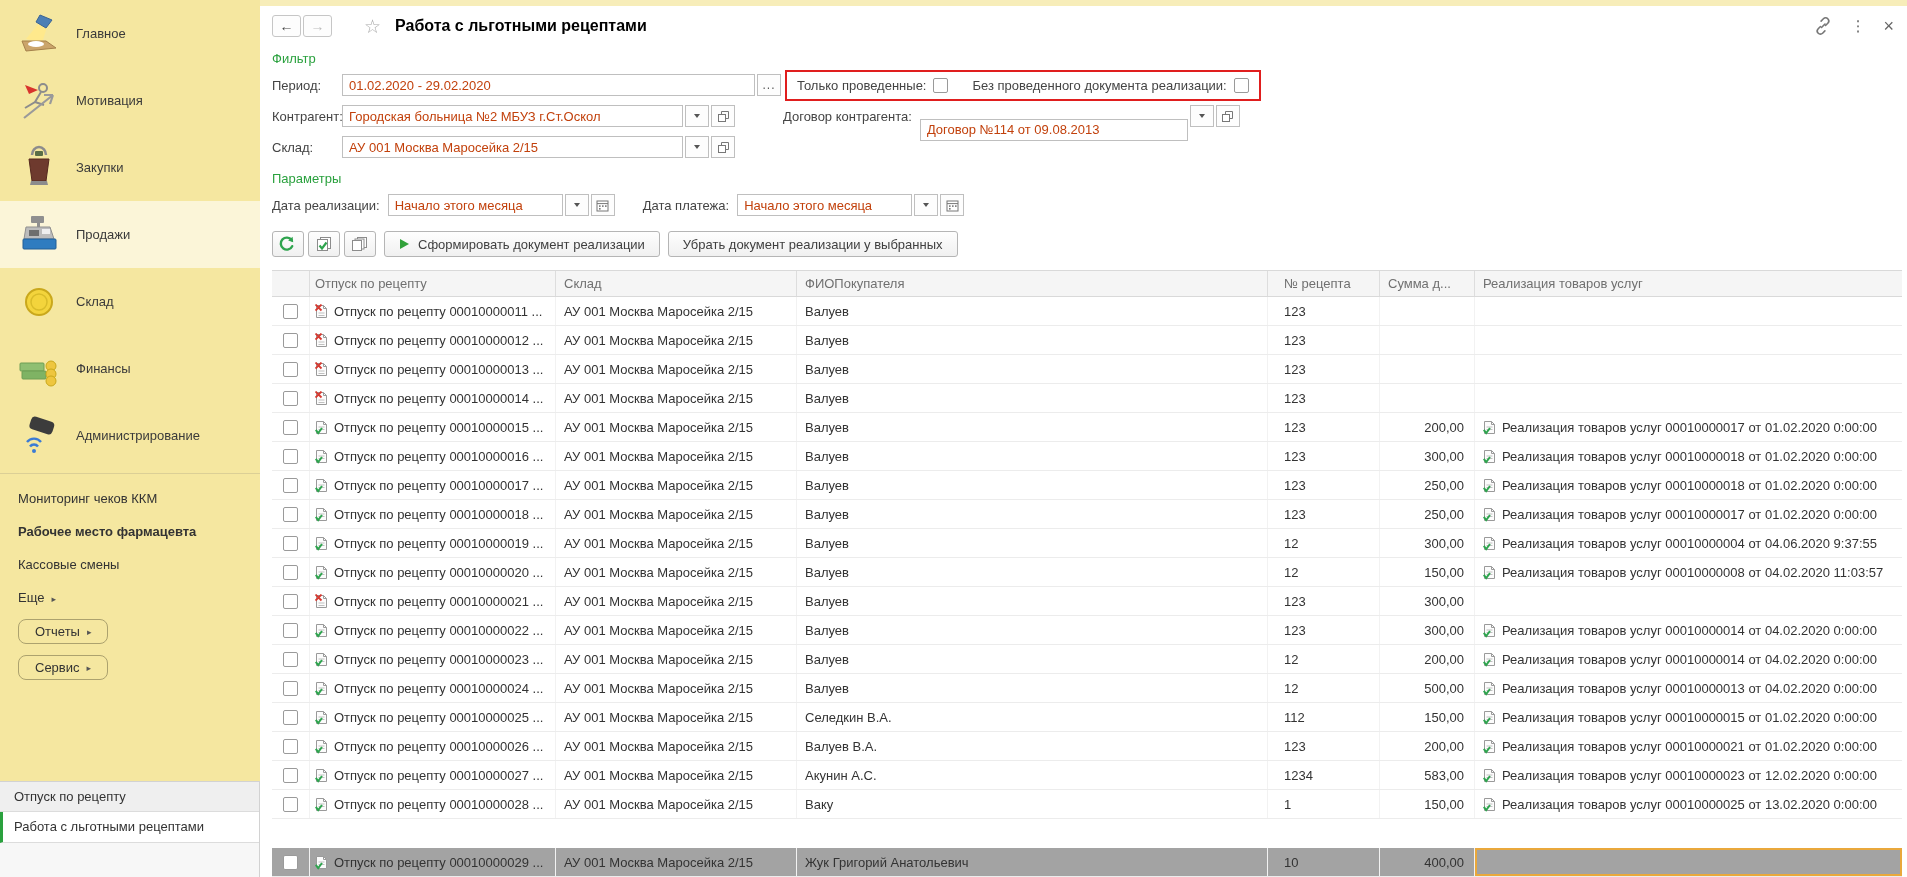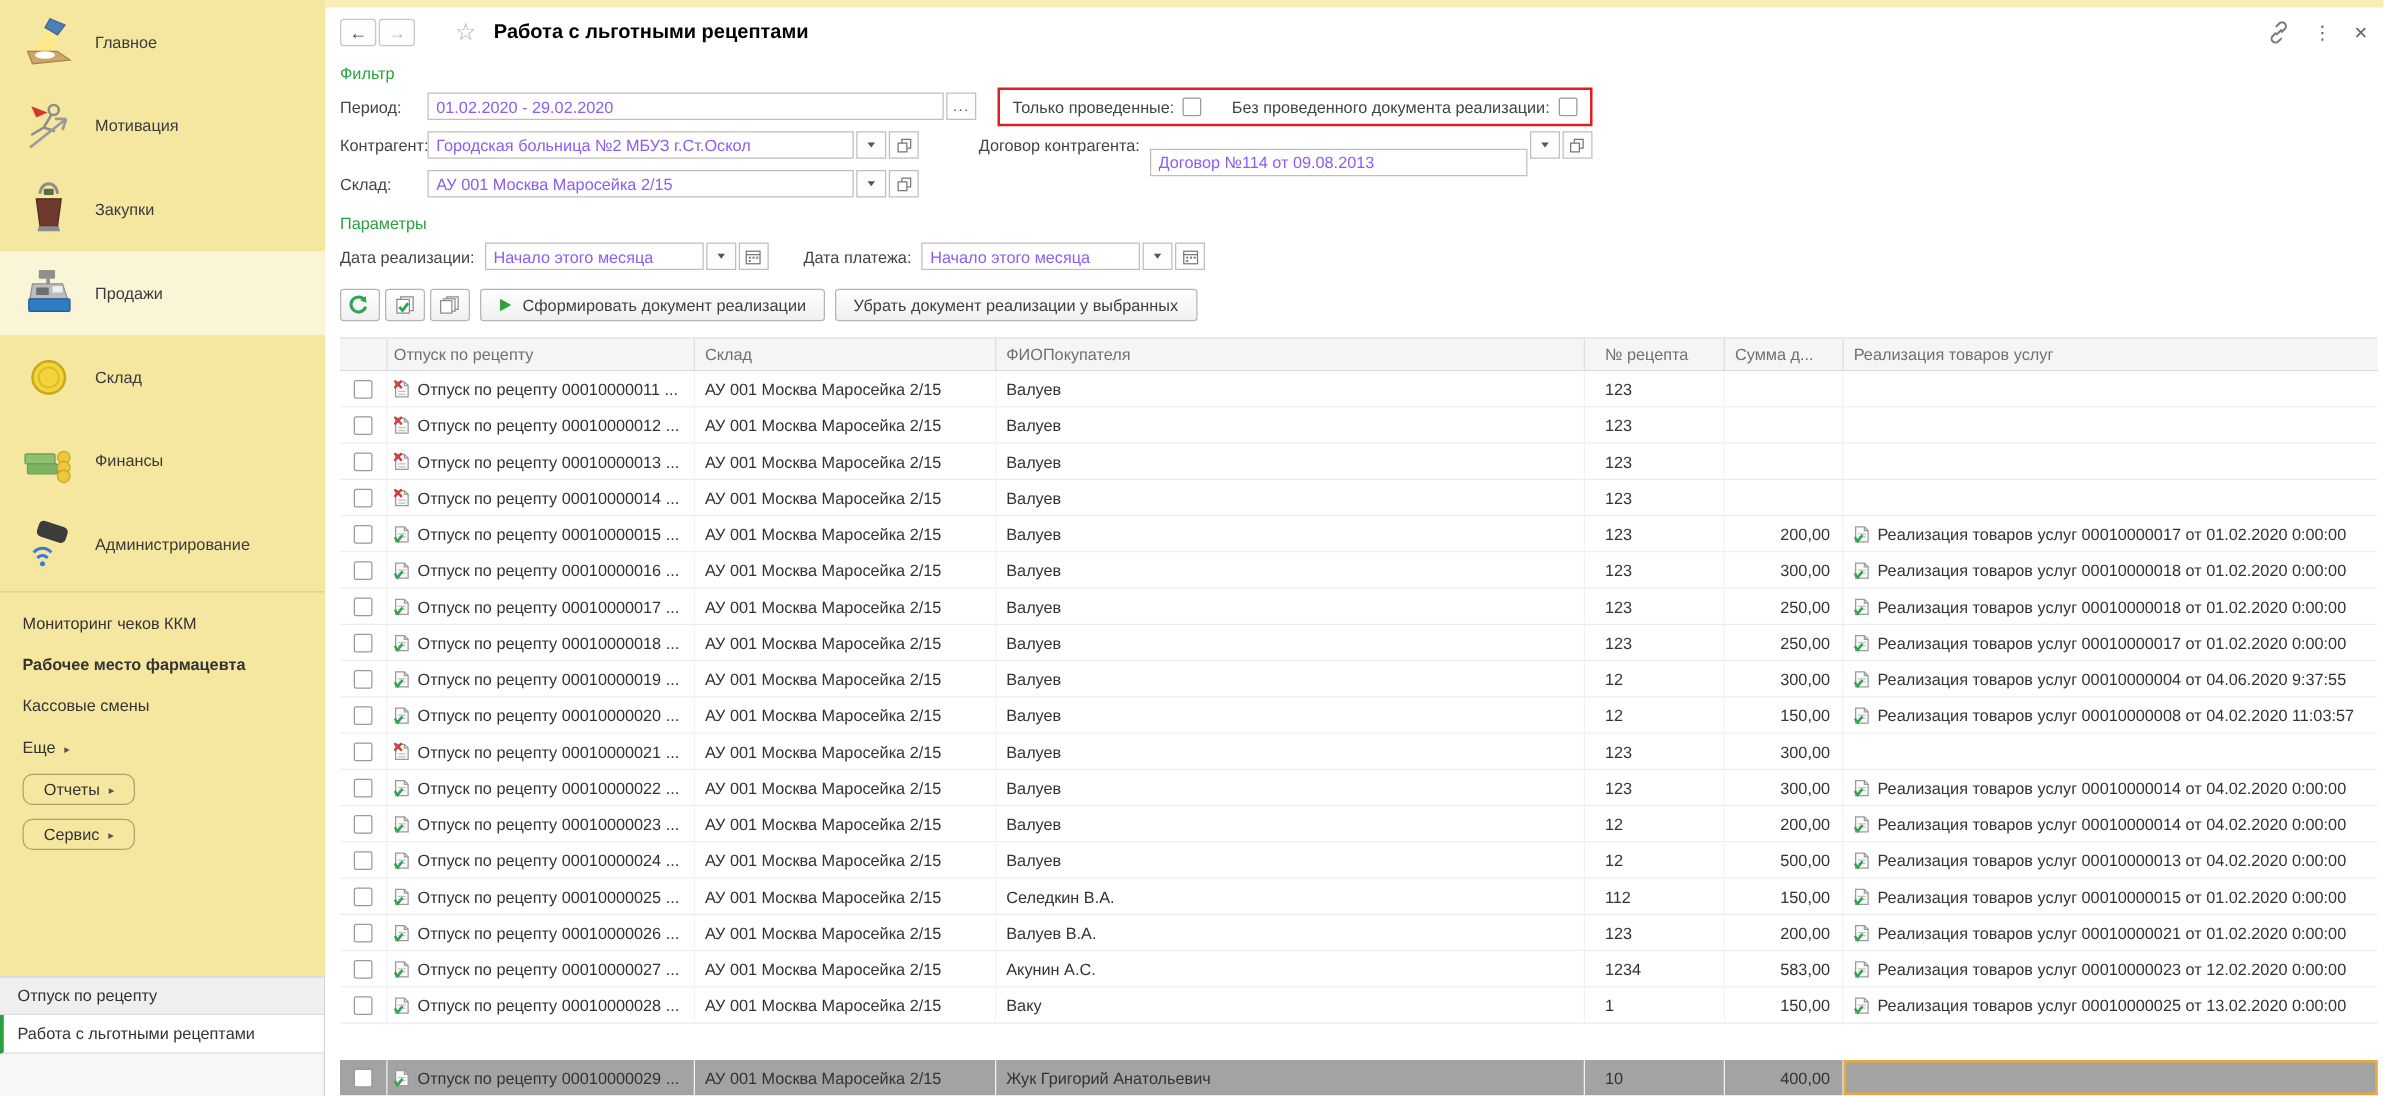--- a/index.html
+++ b/index.html
@@ -35,30 +35,30 @@
             display:flex; align-items:center; justify-content:center; font-size:14px; color:#444; }
   .navbtn.disabled { color:#BDBDBD; }
   .navbtn + .navbtn { margin-left:2px; }
   .star { font-size:19px; color:#A9A9A9; margin-left:32px; line-height:1; }
   .page-title { font-size:16px; font-weight:bold; color:#000; margin-left:14px; }
   .hdr-icons { margin-left:auto; display:flex; align-items:center; gap:18px; margin-right:8px; }
   .kebab { font-size:15px; color:#666; } .close { font-size:18px; color:#666; }
   .section-label { color:#2AA13E; margin:12px 0 7px 0; }
   .frow { display:flex; align-items:center; margin-bottom:7px; height:24px; }
   .flabel { width:70px; flex:none; color:#444; }
-  .finput { height:22px; border:1px solid #BFBFBF; padding:0 6px; color:#8b5cf6;
+  .finput { height:22px; border:1px solid #BFBFBF; padding:0 6px; color:#c2410c;
             font-family:"Liberation Sans",sans-serif; font-size:13px; background:#fff; }
-  .w-period { width:413px; } .w-counterparty { width:341px; } .w-contract { width:302px;margin-top:27px; } .w-date { width:175px; }
+  .w-period { width:413px; } .w-counterparty { width:341px; } .w-contract { width:268px;margin-top:27px; } .w-date { width:175px; }
   .sqbtn { width:24px; height:22px; border:1px solid #BFBFBF; background:#FDFDFD; margin-left:2px;
            display:flex; align-items:center; justify-content:center; padding:0; }
   .dots-btn { font-size:12px; color:#555; letter-spacing:1px; }
   .tri { width:0; height:0; border-left:3.5px solid transparent; border-right:3.5px solid transparent; border-top:4.5px solid #555; }
   .cb { width:15px; height:15px; border:1px solid #9A9A9A; border-radius:2px; background:#fff; display:inline-block; flex:none; }
   .attention { display:flex; align-items:center; border:2px solid #E01E1E; height:31px;
-               padding:0 10px; margin-left:17px; gap:7px; }
+               padding:0 10px; margin-left:4px; gap:7px; }
   .attention .grp-gap { width:10px; }
   .inline-label { color:#444; }
   .mid-label { color:#444; margin-right:8px; }
   .ml48 { margin-left:48px; } .ml28 { margin-left:28px; }
   
   .toolbar { display:flex; align-items:center; margin-top:14px; gap:4px; }
   .tbtn { height:26px; border:1px solid #B5B5B5; border-radius:3px;
           background:linear-gradient(#FEFEFE,#F0F0F0); display:flex; align-items:center;
           color:#3F3F3F; font-size:13px; font-family:"Liberation Sans",sans-serif; }
   .tbtn.icon { width:32px; }

